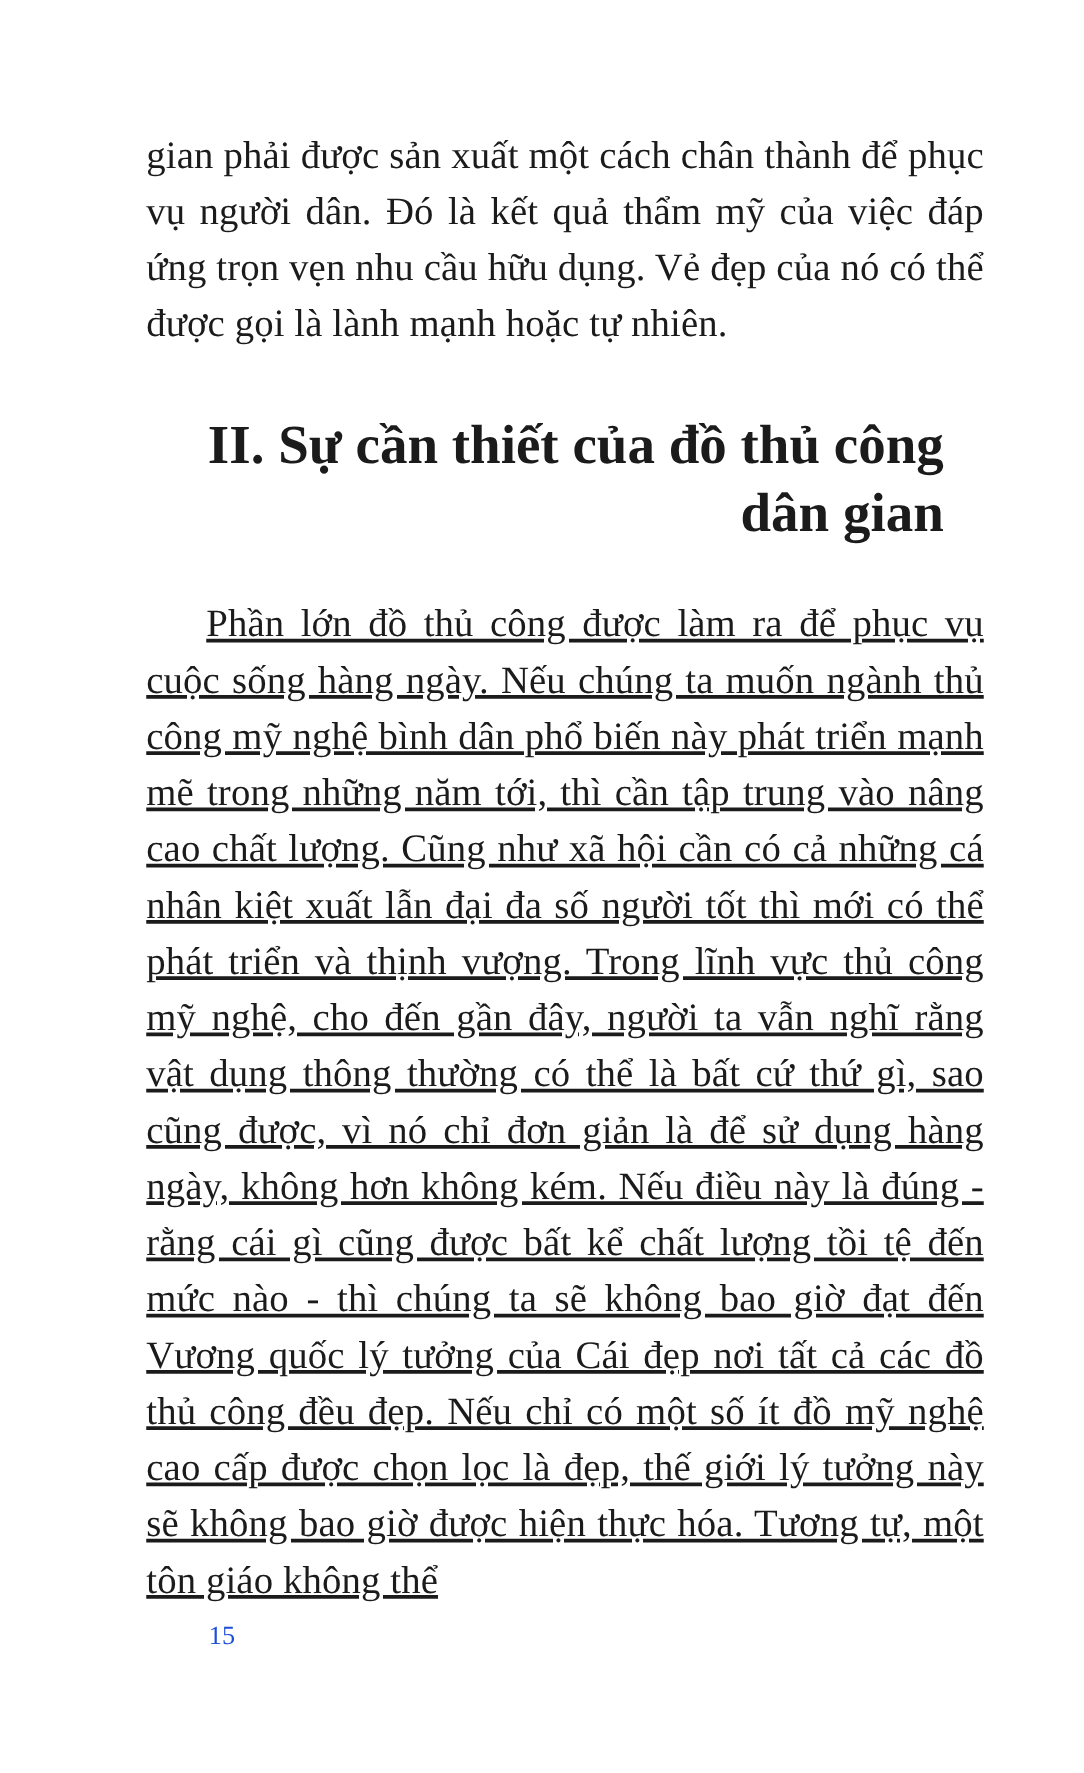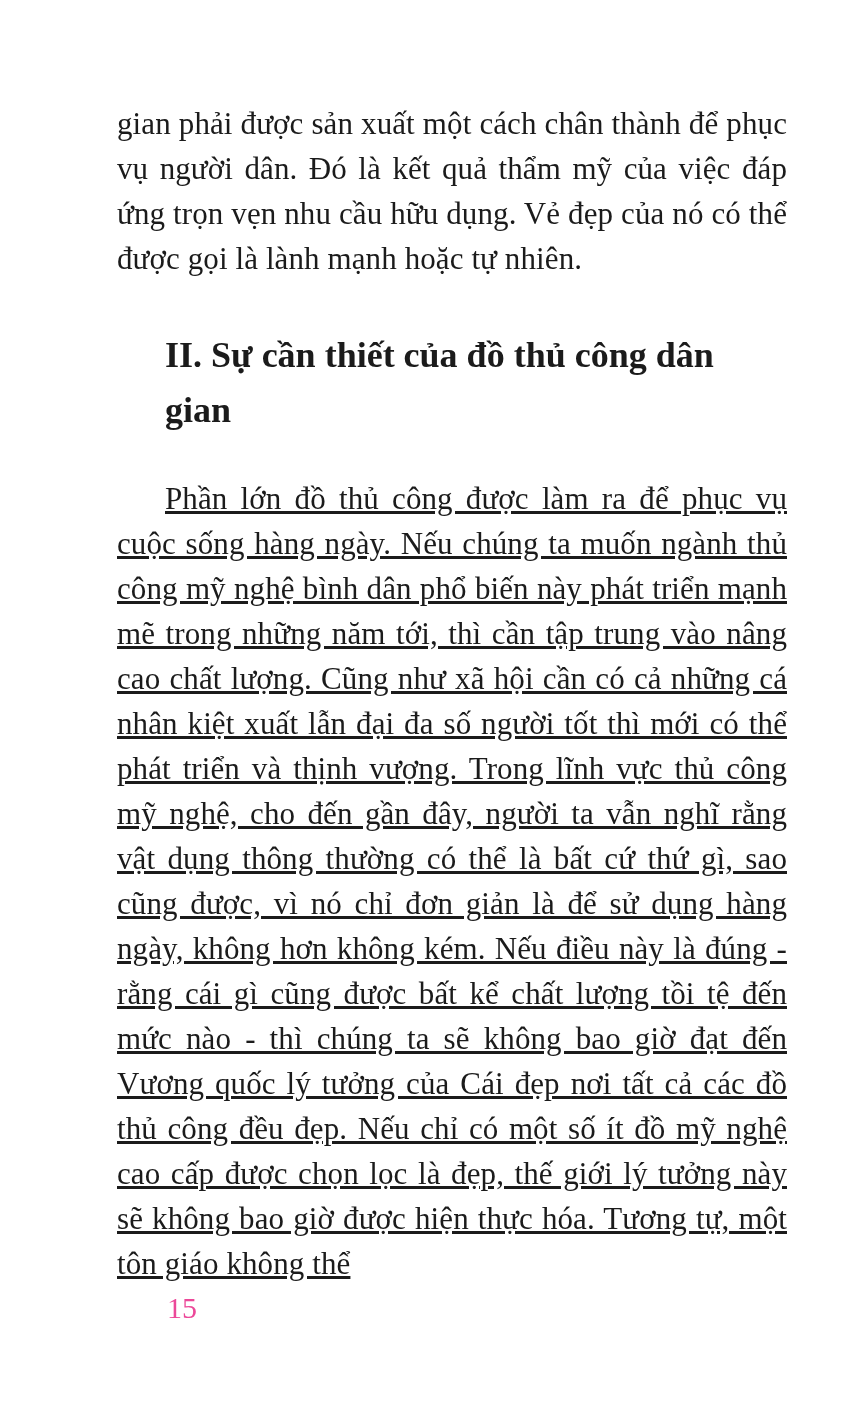--- a/index.html
+++ b/index.html
@@ -21,37 +21,37 @@
   .para {
     margin: 0;
     font-size: 31px;
     line-height: 45px;
     text-align: justify;
     letter-spacing: 0.1px;
   }
   .heading {
     margin: 47px 0 0 48px;
     max-width: 590px;
-    font-size: 36px;
+    font-size: 44px;
     line-height: 55px;
     font-weight: 600;
-    text-align: left;
+    text-align: right;
   }
   .body-para {
     margin-top: 38px;
     text-indent: 48px;
     text-decoration: underline;
   }
   .pageno {
     position: absolute;
     left: 167px;
     top: 1291px;
-    font-size: 30px;
+    font-size: 21px;
     line-height: 34px;
-    color: #ec4899;
+    color: #1d4ed8;
   }
 </style>
 </head>
 <body>
 
 <div class="page">
   <p class="para">gian phải được sản xuất một cách chân thành để phục vụ người dân. Đó là kết quả thẩm mỹ của việc đáp ứng trọn vẹn nhu cầu hữu dụng. Vẻ đẹp của nó có thể được gọi là lành mạnh hoặc tự nhiên.</p>
 
   <h2 class="heading">II. Sự cần thiết của đồ thủ công dân gian</h2>
 

